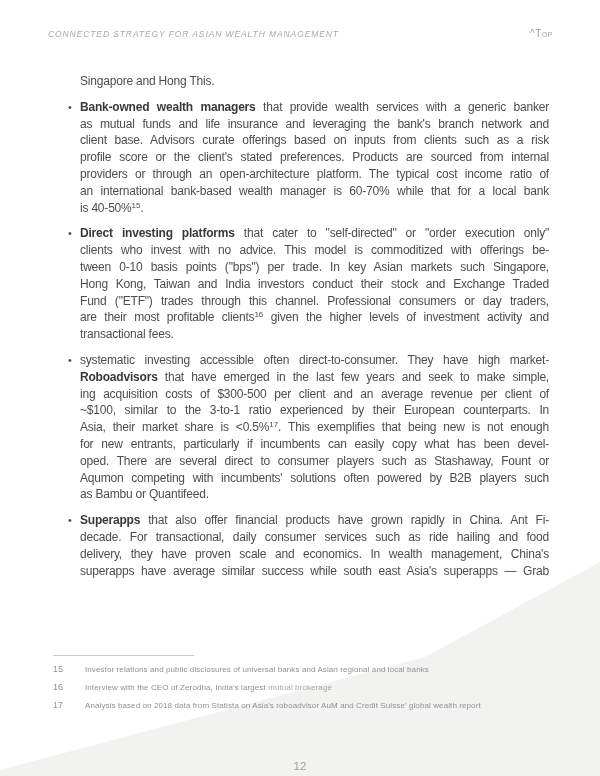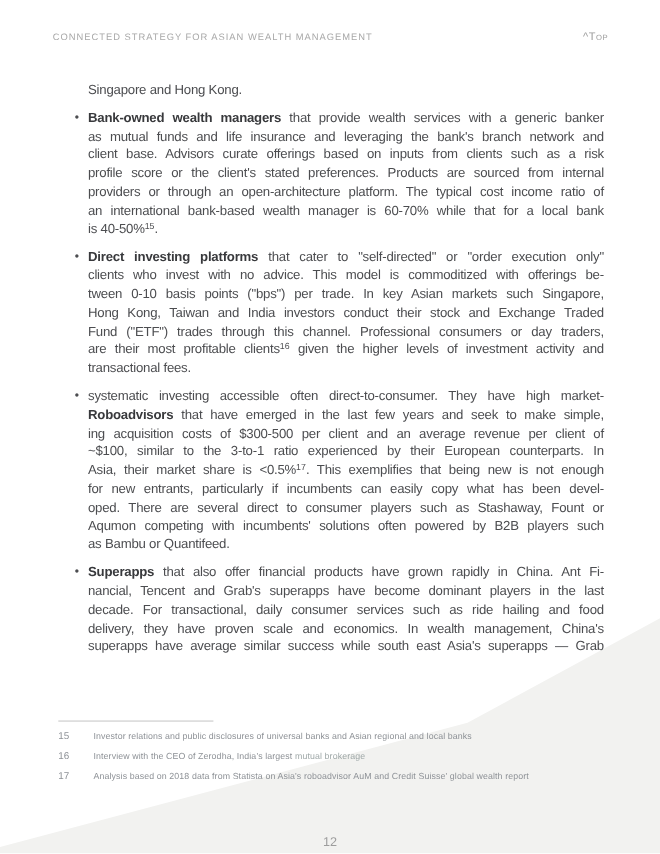--- a/index.html
+++ b/index.html
@@ -10,21 +10,21 @@
   }
   .page{position:relative;width:600px;height:776px;background:#ffffff;overflow:hidden;}
   .bg-svg{position:absolute;left:0;top:0;width:600px;height:776px;z-index:0;}
 
   
   .header{
     position:absolute;top:28px;left:48px;right:47px;z-index:2;
     display:flex;justify-content:space-between;align-items:baseline;
   }
   .header-title{
-    font-size:8.5px;letter-spacing:0.9px;color:#a8a8a8;font-weight:400;
+    font-size:8.5px;letter-spacing:0.9px;color:#a8a8a8;font-weight:400;font-style:italic;
   }
   .top-link{
     font-size:10px;color:#9b9b9b;font-variant:small-caps;letter-spacing:0.5px;
     text-decoration:none;cursor:pointer;
   }
 
   
   .content{
     position:absolute;top:73px;left:80px;width:469px;z-index:1;
     font-size:12px;line-height:16.8px;color:#4c4d50;letter-spacing:-0.2px;
@@ -65,21 +65,21 @@
     <polygon points="600,562 425,657 0,770 0,776 600,776" fill="#f2f2f0"></polygon>
   </svg>
 
   <div class="header">
     <span class="header-title">CONNECTED STRATEGY FOR ASIAN WEALTH MANAGEMENT</span>
     <a class="top-link">^Top</a>
   </div>
 
   <div class="content">
       <div class="para">
-        <div class="line last">Singapore and Hong Kong.</div>
+        <div class="line last">Singapore and Hong This.</div>
       </div>
       <div class="para">
         <span class="bullet-marker">•</span>
         <div class="line"><b>Bank-owned wealth managers</b> that provide wealth services with a generic banker</div>
         <div class="line">as mutual funds and life insurance and leveraging the bank's branch network and</div>
         <div class="line">client base. Advisors curate offerings based on inputs from clients such as a risk</div>
         <div class="line">profile score or the client's stated preferences. Products are sourced from internal</div>
         <div class="line">providers or through an open-architecture platform. The typical cost income ratio of</div>
         <div class="line">an international bank-based wealth manager is 60-70% while that for a local bank</div>
         <div class="line last">is 40-50%<sup>15</sup>.</div>
@@ -102,21 +102,20 @@
         <div class="line">~$100, similar to the 3-to-1 ratio experienced by their European counterparts. In</div>
         <div class="line">Asia, their market share is &lt;0.5%<sup>17</sup>. This exemplifies that being new is not enough</div>
         <div class="line">for new entrants, particularly if incumbents can easily copy what has been devel-</div>
         <div class="line">oped. There are several direct to consumer players such as Stashaway, Fount or</div>
         <div class="line">Aqumon competing with incumbents' solutions often powered by B2B players such</div>
         <div class="line last">as Bambu or Quantifeed.</div>
       </div>
       <div class="para">
         <span class="bullet-marker">•</span>
         <div class="line"><b>Superapps</b> that also offer financial products have grown rapidly in China. Ant Fi-</div>
-        <div class="line">nancial, Tencent and Grab's superapps have become dominant players in the last</div>
         <div class="line">decade. For transactional, daily consumer services such as ride hailing and food</div>
         <div class="line">delivery, they have proven scale and economics. In wealth management, China's</div>
         <div class="line">superapps have average similar success while south east Asia's superapps — Grab</div>
       </div>
     </div>
 
   <div class="footnotes">
     <div class="fn-divider"></div>
     <div id="fn-list">
         <div class="fn-row">

